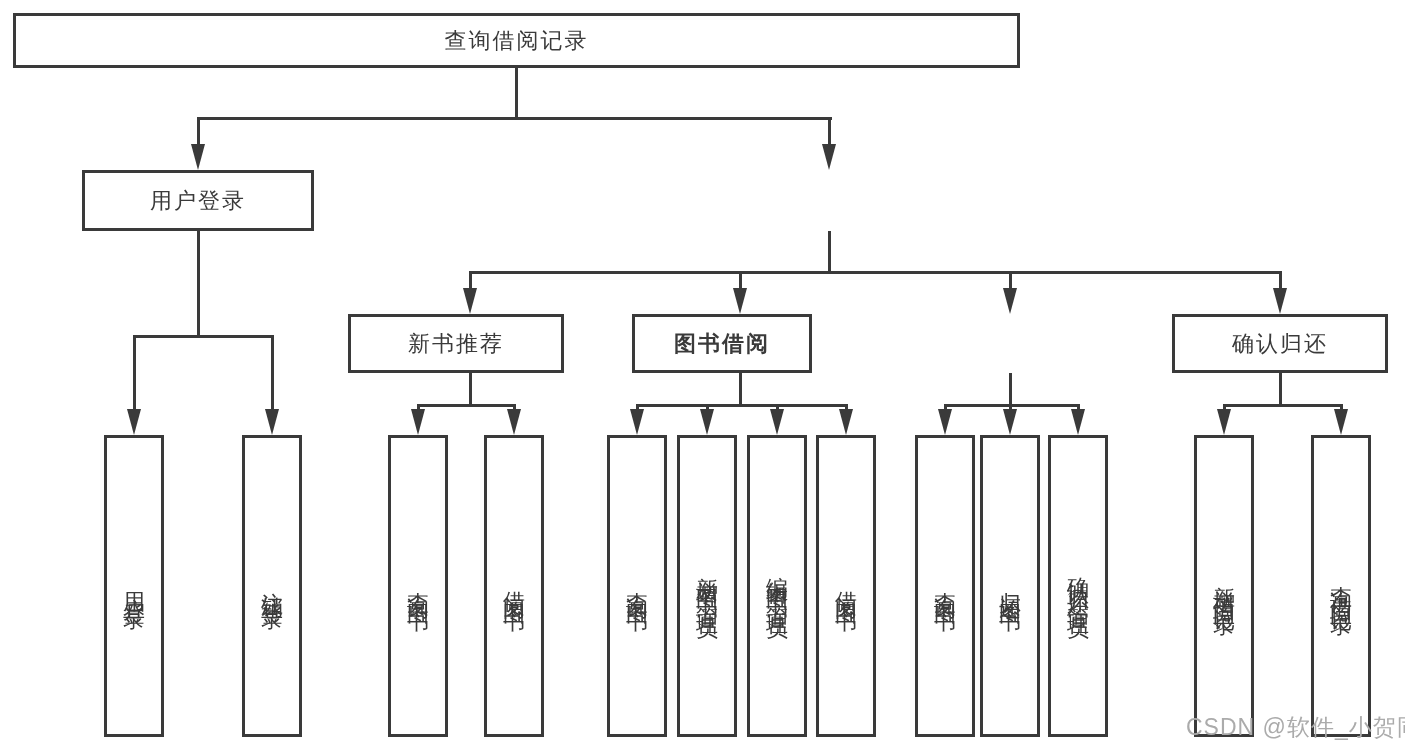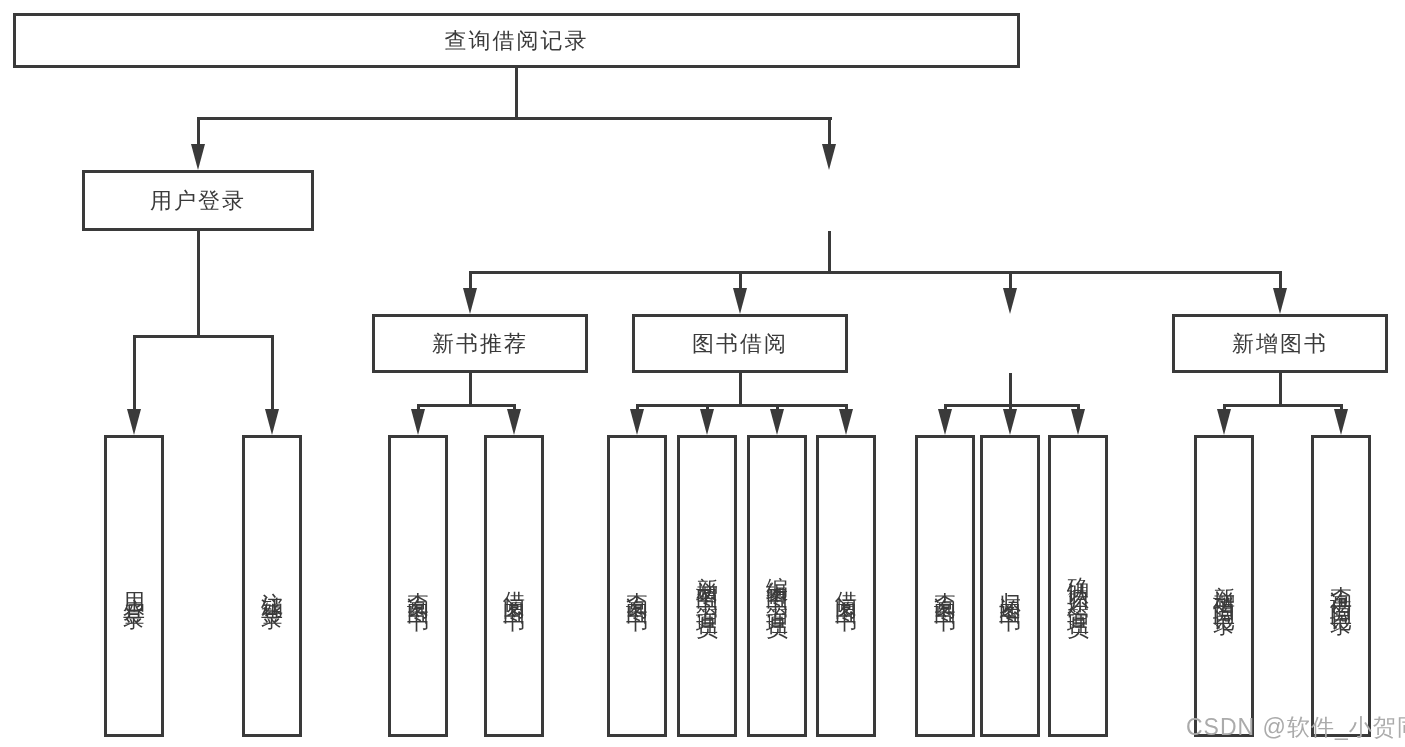--- a/index.html
+++ b/index.html
@@ -71,23 +71,23 @@
   <div class="line" style="left:469px;top:271px;width:813px;height:3px;"></div>
   <div class="line" style="left:469px;top:271px;width:3px;height:19px;"></div>
   <div class="ahead" style="left:463px;top:288px;"></div>
   <div class="line" style="left:739px;top:271px;width:3px;height:19px;"></div>
   <div class="ahead" style="left:733px;top:288px;"></div>
   <div class="line" style="left:1009px;top:271px;width:3px;height:19px;"></div>
   <div class="ahead" style="left:1003px;top:288px;"></div>
   <div class="line" style="left:1279px;top:271px;width:3px;height:19px;"></div>
   <div class="ahead" style="left:1273px;top:288px;"></div>
 
-  <div class="hbox" style="left:372px;top:314px;width:216px;height:59px;">新书推荐</div>
-  <div class="hbox" style="left:632px;top:314px;width:216px;height:59px;">图书借阅</div>
-  <div class="hbox" style="left:1172px;top:314px;width:216px;height:59px;">新增图书</div>
+  <div class="hbox" style="left:348px;top:314px;width:216px;height:59px;">新书推荐</div>
+  <div class="hbox" style="left:632px;top:314px;width:180px;height:59px;font-weight:bold;">图书借阅</div>
+  <div class="hbox" style="left:1172px;top:314px;width:216px;height:59px;">确认归还</div>
 
   <div class="line" style="left:469px;top:373px;width:3px;height:33px;"></div>
   <div class="line" style="left:417px;top:404px;width:99px;height:3px;"></div>
   <div class="line" style="left:417px;top:404px;width:3px;height:7px;"></div>
   <div class="ahead" style="left:411px;top:409px;"></div>
   <div class="line" style="left:513px;top:404px;width:3px;height:7px;"></div>
   <div class="ahead" style="left:507px;top:409px;"></div>
 
   <div class="line" style="left:739px;top:373px;width:3px;height:33px;"></div>
   <div class="line" style="left:636px;top:404px;width:212px;height:3px;"></div>

